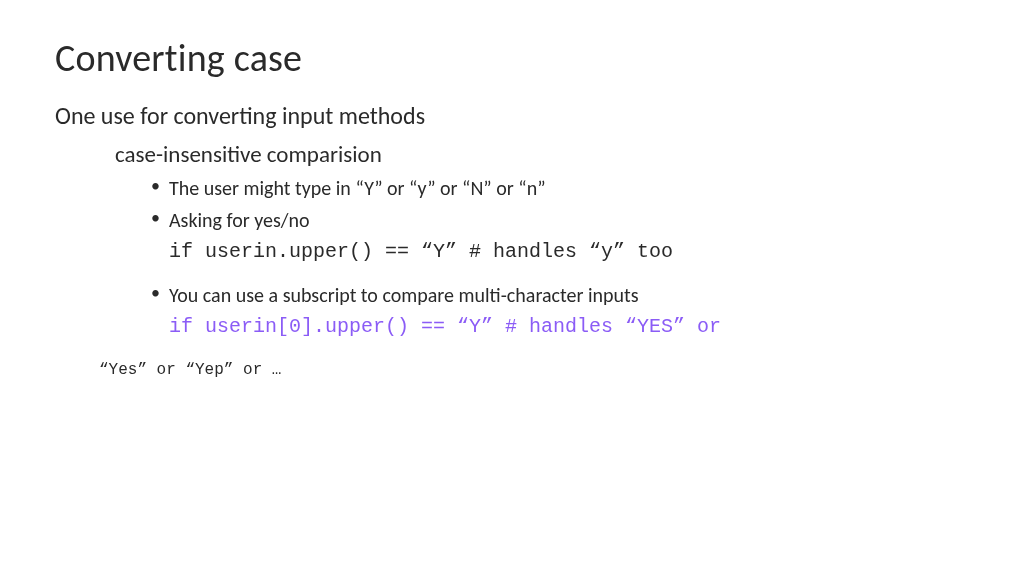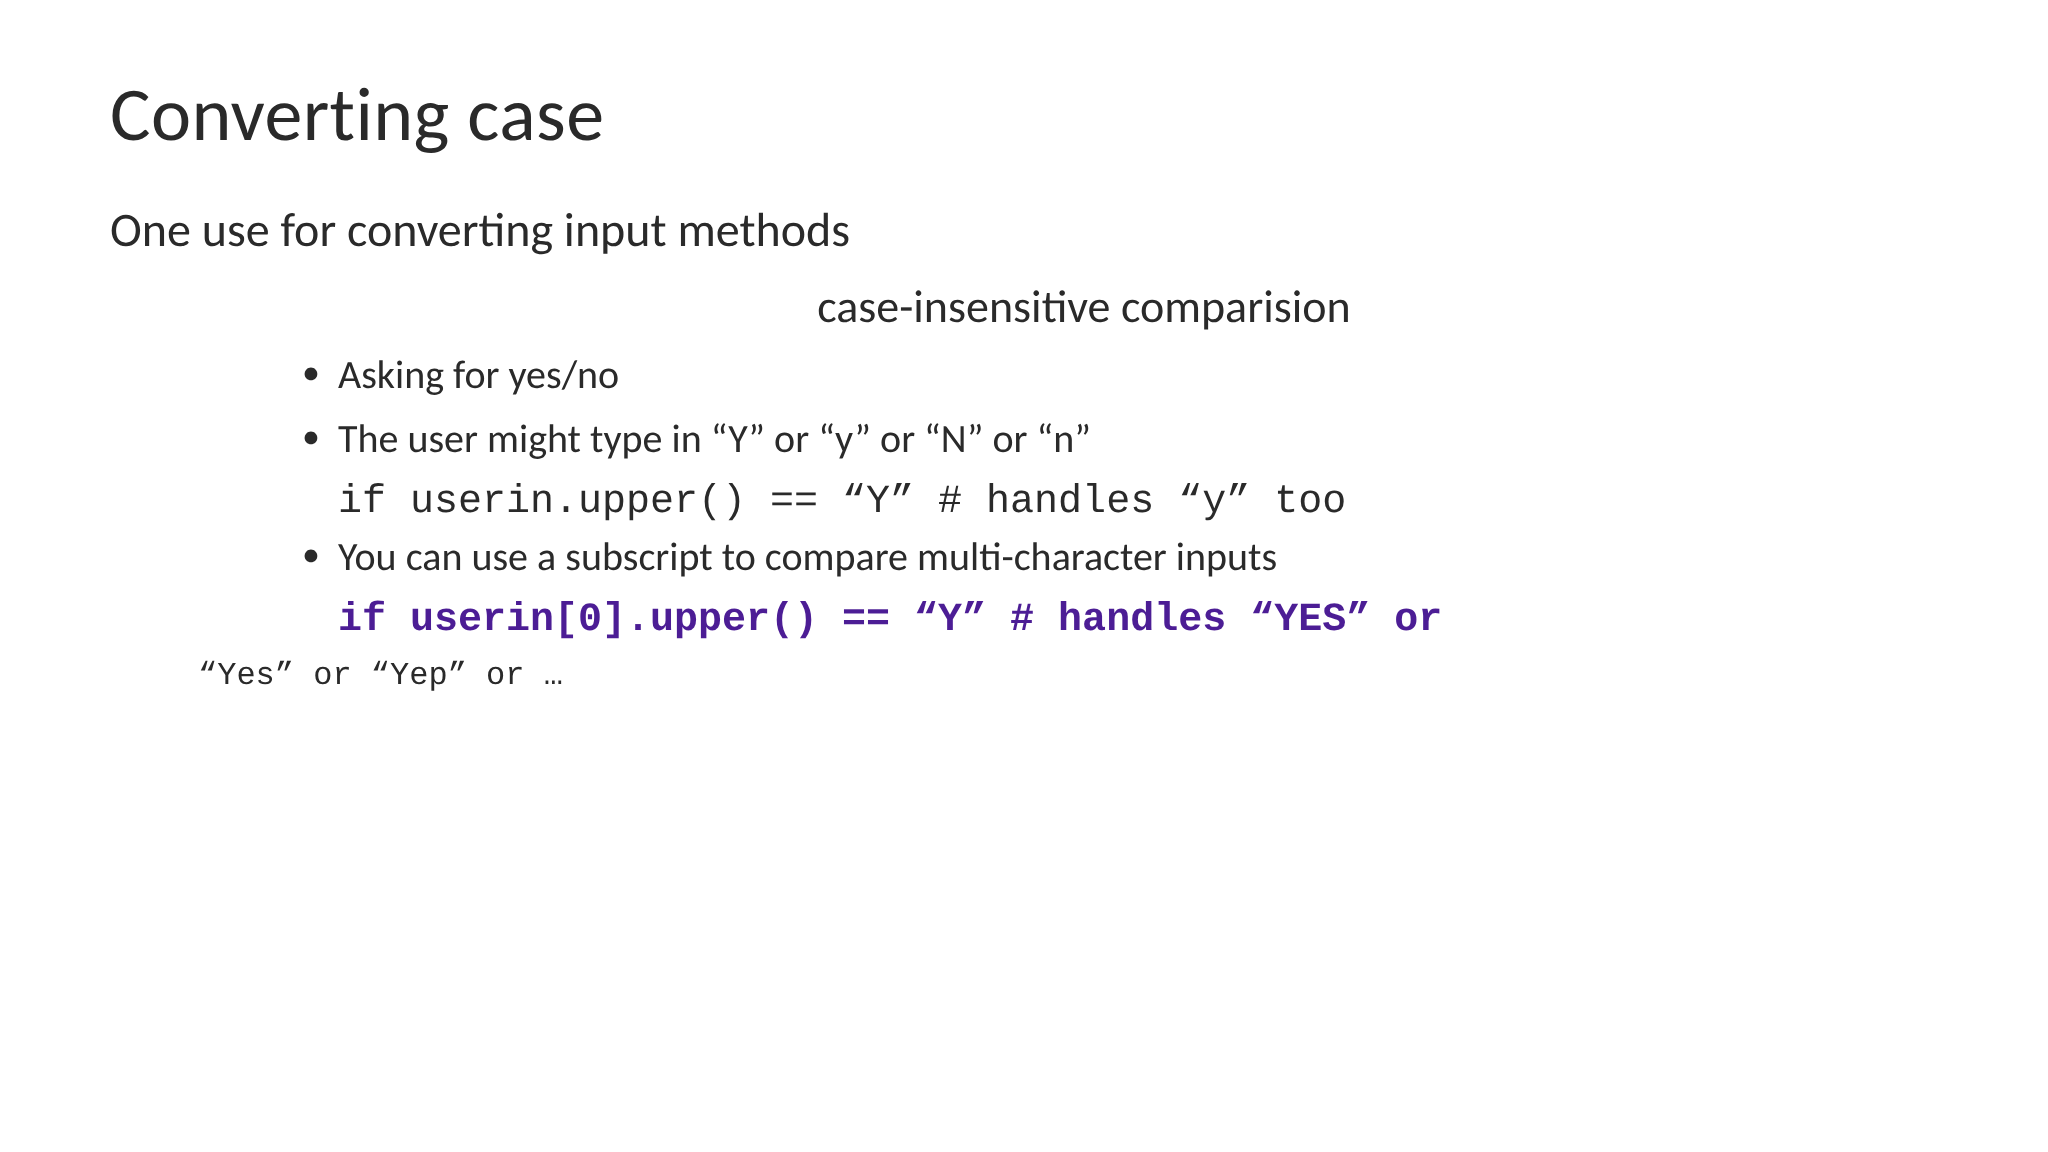--- a/index.html
+++ b/index.html
@@ -24,21 +24,20 @@
       font-weight: 400;
       color: #2a2a2a;
       margin-bottom: 10px;
     }
     .subhead {
       font-size: 23px;
       font-weight: 400;
       color: #2a2a2a;
       margin-left: 60px;
       margin-bottom: 6px;
-      text-align: center;
     }
     ul {
       list-style: none;
       margin-left: 96px;
     }
     li {
       font-size: 20px;
       color: #2a2a2a;
       line-height: 1.4;
       margin-bottom: 4px;
@@ -52,54 +51,53 @@
       top: 0;
       color: #2a2a2a;
       font-size: 18px;
     }
     .code-line {
       font-family: "Courier New", Courier, monospace;
       font-size: 20px;
       color: #2a2a2a;
       margin-left: 114px;
       margin-top: 2px;
-      margin-bottom: 0;
+      margin-bottom: 16px;
       line-height: 1.35;
     }
     .code-line-wrap {
       font-family: "Courier New", Courier, monospace;
       font-size: 20px;
-      color: #4c1d95;
+      color: #8b5cf6;
       margin-top: 2px;
-      margin-bottom: 4px;
+      margin-bottom: 20px;
       line-height: 1.35;
       padding-left: 114px;
       text-indent: 0;
-      font-weight: bold;
     }
     .code-cont {
       font-family: "Courier New", Courier, monospace;
       font-size: 16px;
       color: #2a2a2a;
       margin-left: 44px;
       line-height: 1.35;
     }
   </style>
 </head>
 <body>
 
 <h1>Converting case</h1>
 
 <div class="intro">One use for converting input methods</div>
 
 <div class="subhead">case-insensitive comparision</div>
 
 <ul>
+  <li>The user might type in “Y” or “y” or “N” or “n”</li>
   <li>Asking for yes/no</li>
-  <li>The user might type in “Y” or “y” or “N” or “n”</li>
 </ul>
 
 <div class="code-line">if userin.upper() == “Y”  # handles “y” too</div>
 
 <ul>
   <li>You can use a subscript to compare multi-character inputs</li>
 </ul>
 
 <div class="code-line-wrap">if userin[0].upper() == “Y”  # handles “YES” or</div>
 <div class="code-cont">“Yes” or “Yep” or …</div>

